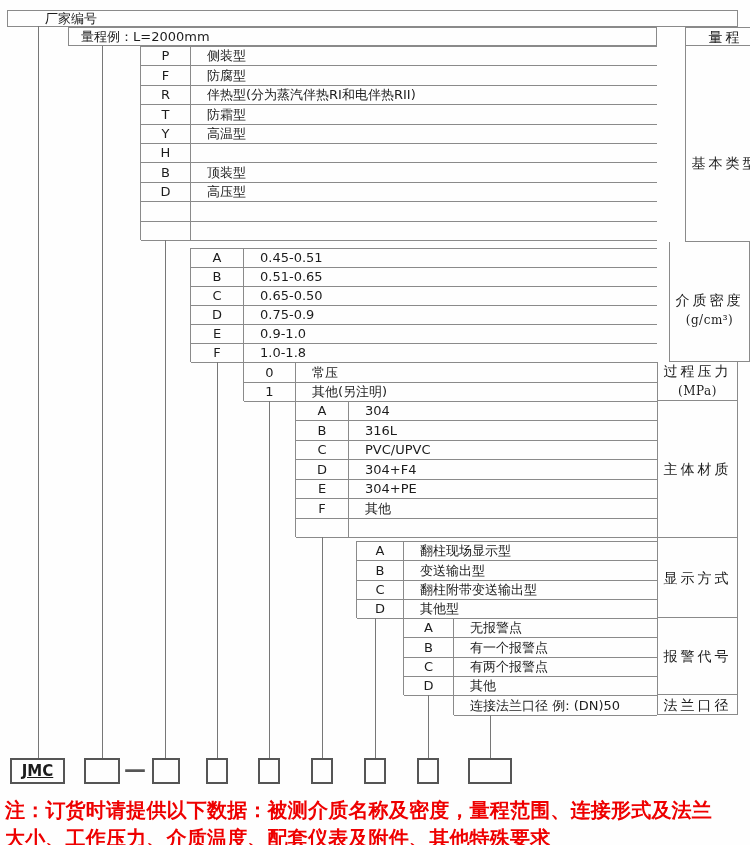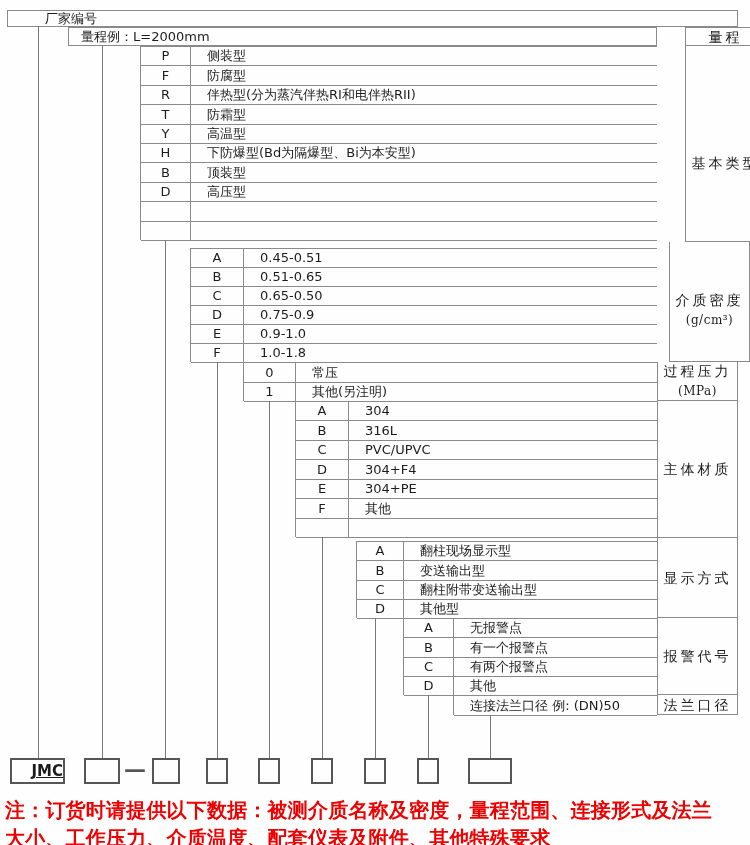--- a/index.html
+++ b/index.html
@@ -15,21 +15,21 @@
   .lcell{position:absolute;left:657px;width:81px;box-sizing:border-box;background:#fefefe;
          border-left:1px solid #8a8a8a;border-right:1px solid #8a8a8a;border-bottom:1px solid #8a8a8a;
          display:flex;align-items:center;justify-content:center;
          font-family:"DejaVu Serif","Liberation Serif",serif;font-size:14px;letter-spacing:3px;}
   .lcell.first{border-top:1px solid #8a8a8a;margin-left:28px;}
   .ltxt{position:relative;text-align:center;line-height:20px;}
   .lsub{font-size:12px;letter-spacing:0.5px;display:block;}
   .conn{position:absolute;width:1px;background:#777777;}
   .cbox{position:absolute;box-sizing:border-box;border:2px solid #555555;background:#fefefe;}
   #jmc{position:absolute;left:10px;top:758px;width:55px;height:26px;box-sizing:border-box;border:2px solid #555555;
-       display:flex;align-items:center;justify-content:flex-end;font-weight:bold;font-size:15px;background:#fefefe;text-decoration:underline;}
+       display:flex;align-items:center;justify-content:center;font-weight:bold;font-size:15px;background:#fefefe;text-decoration:underline;}
   #dash{position:absolute;left:118px;top:757px;width:34px;height:26px;line-height:25px;text-align:center;
         font-weight:bold;font-size:22px;color:#555555;}
   #note{position:absolute;left:5px;top:796px;width:745px;font-size:20px;font-weight:bold;color:#ee0000;
         line-height:28px;letter-spacing:0.2px;}
 </style>
 </head>
 <body>
 
 <div id="canvas">
 
@@ -58,21 +58,20 @@
         <div class="trow" style="height: 20px; line-height: 19px;">
           <div class="tcode" style="width: 50px;">T</div>
           <div class="tdesc">防霜型</div>
         </div>
         <div class="trow" style="height: 19px; line-height: 18px;">
           <div class="tcode" style="width: 50px;">Y</div>
           <div class="tdesc">高温型</div>
         </div>
         <div class="trow" style="height: 19px; line-height: 18px;">
           <div class="tcode" style="width: 50px;">H</div>
-          <div class="tdesc">下防爆型(Bd为隔爆型、Bi为本安型)</div>
         </div>
         <div class="trow" style="height: 20px; line-height: 19px;">
           <div class="tcode" style="width: 50px;">B</div>
           <div class="tdesc">顶装型</div>
         </div>
         <div class="trow" style="height: 19px; line-height: 18px;">
           <div class="tcode" style="width: 50px;">D</div>
           <div class="tdesc">高压型</div>
         </div>
         <div class="trow" style="height: 20px; line-height: 19px;">

